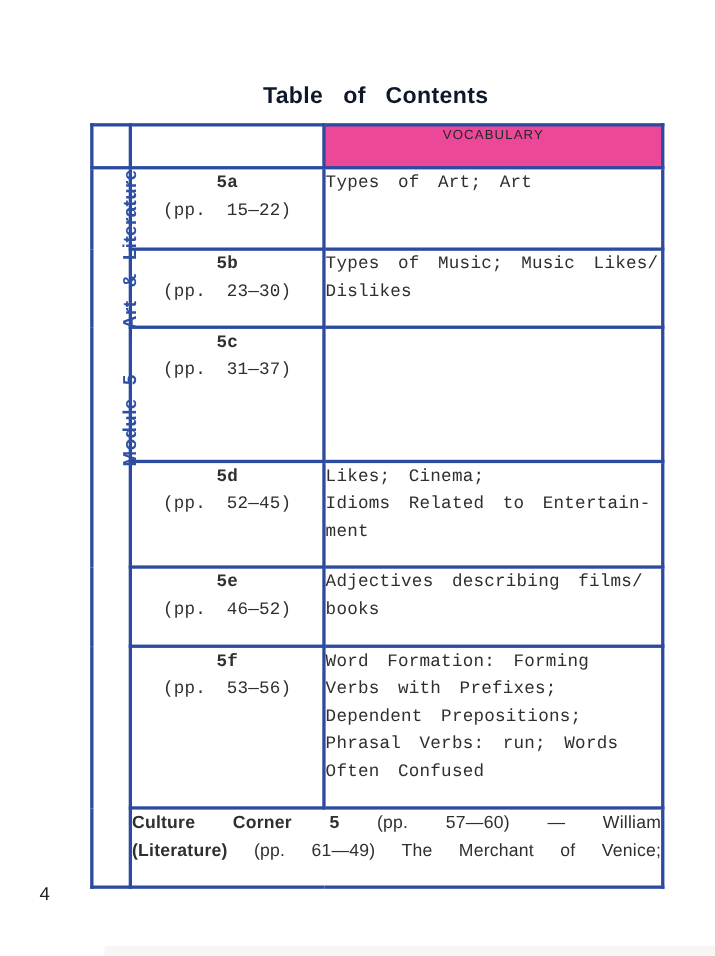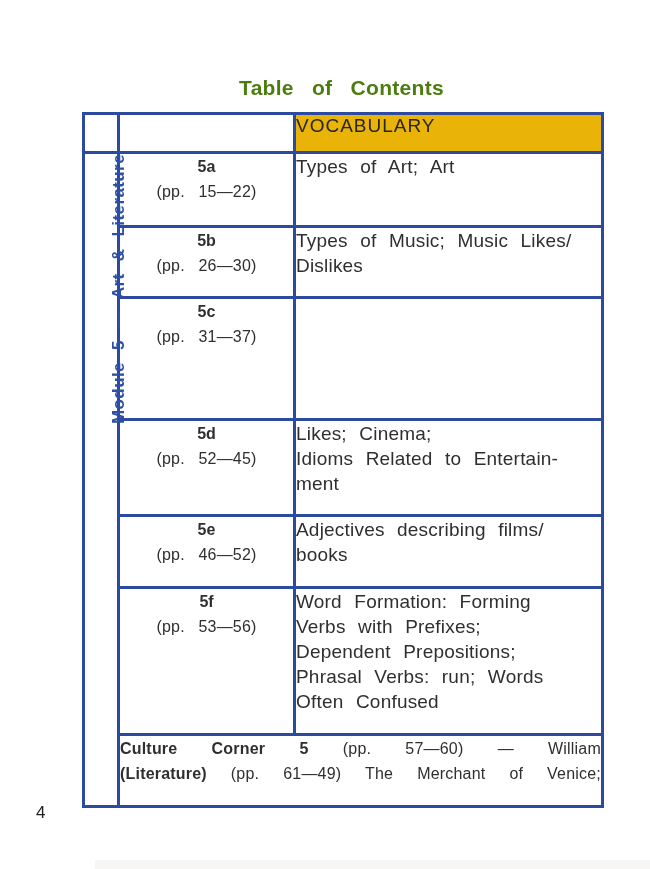--- a/index.html
+++ b/index.html
@@ -16,21 +16,21 @@
     overflow: hidden;
   }
   .page-title {
     position: absolute;
     left: 82px;
     top: 76px;
     width: 519px;
     text-align: center;
     font-size: 21px;
     font-weight: bold;
-    color: #4d7c0f;
+    color: #0f172a;
     word-spacing: 12px;
     letter-spacing: 0.3px;
   }
   .toc-table-wrap {
     position: absolute;
     left: 82px;
     top: 112px;
   }
   table.toc {
     border-collapse: collapse;
@@ -49,23 +49,24 @@
   tr.r-header td { height: 36px; }
   tr.r-5a td { height: 71px; }
   tr.r-5b td { height: 68px; }
   tr.r-5c td { height: 119px; }
   tr.r-5d td { height: 93px; }
   tr.r-5e td { height: 69px; margin-left: 25px; }
   tr.r-5f td { height: 144px; }
   tr.r-culture td { height: 69px; }
 
   td.vocab-head {
-    background: #eab308;
+    background: #ec4899;
+    text-align: center;
     vertical-align: middle;
-    font-size: 19px;
+    font-size: 12px;
     letter-spacing: 1px;
     color: #262626;
   }
   td.module-cell {
     vertical-align: middle;
     text-align: center;
   }
   .module-label {
     display: inline-block;
     writing-mode: vertical-rl;
@@ -75,30 +76,32 @@
     color: #2d50a5;
     word-spacing: 7px;
     letter-spacing: 0.4px;
     white-space: nowrap;
   }
   td.lesson-cell {
     text-align: center;
     padding-top: 9px;
     font-size: 16px;
     line-height: 25px;
+    font-family: Liberation Mono, monospace;
   }
   .lesson-code { font-weight: bold; }
   .lesson-pages { word-spacing: 9px; letter-spacing: 0.2px; }
   td.vocab-cell {
     padding: 8px 8px 0 14px;
-    font-size: 19px;
+    font-size: 16px;
     line-height: 25px;
     word-spacing: 7px;
     letter-spacing: 0.2px;
     white-space: pre-line;
+    font-family: Liberation Mono, monospace;
   }
   td.culture-cell {
     padding: 8px 14px 0 15px;
     font-size: 16px;
     line-height: 25px;
     word-spacing: 7px;
     letter-spacing: 0.2px;
   }
   .jline {
     text-align: justify;
@@ -152,21 +155,21 @@
       </td>
       <td class="lesson-cell">
         <div class="lesson-code">5a</div>
         <div class="lesson-pages">(pp. 15—22)</div>
       </td>
       <td class="vocab-cell">Types of Art; Art</td>
     </tr>
     <tr class="r-5b">
       <td class="lesson-cell">
         <div class="lesson-code">5b</div>
-        <div class="lesson-pages">(pp. 26—30)</div>
+        <div class="lesson-pages">(pp. 23—30)</div>
       </td>
       <td class="vocab-cell">Types of Music; Music Likes/
 Dislikes</td>
     </tr>
     <tr class="r-5c">
       <td class="lesson-cell">
         <div class="lesson-code">5c</div>
         <div class="lesson-pages">(pp. 31—37)</div>
       </td>
       <td class="vocab-cell"></td>

